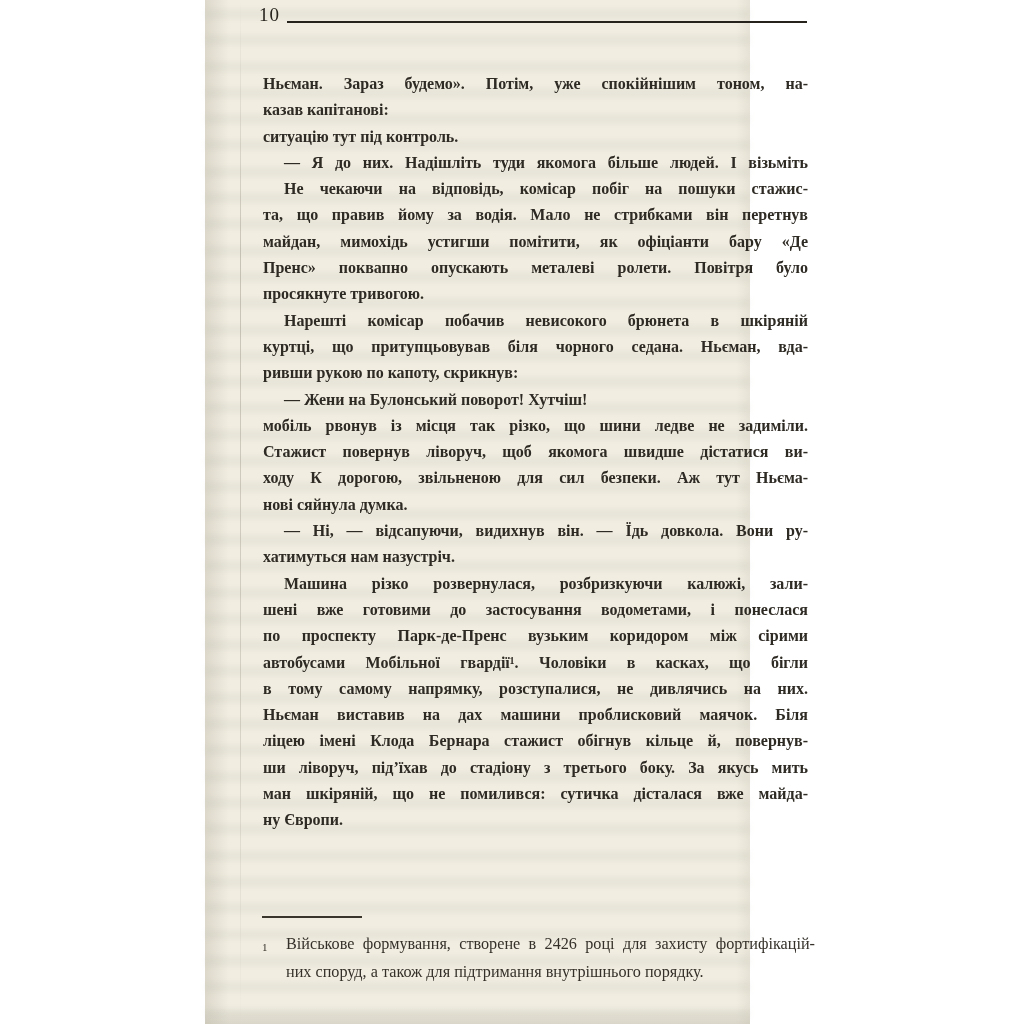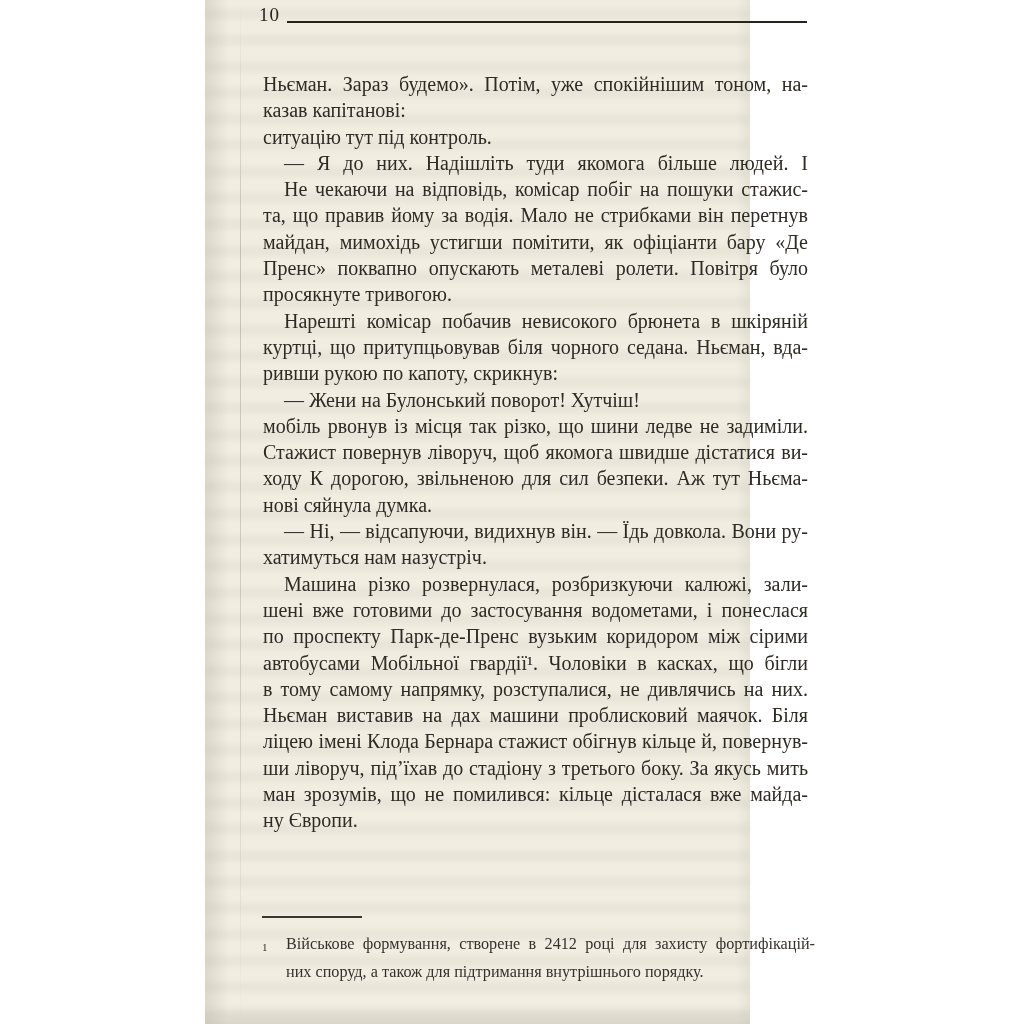--- a/index.html
+++ b/index.html
@@ -69,23 +69,24 @@
     top: 21px;
     width: 520px;
     height: 2px;
     background: #26231d;
   }
   .body-text {
     position: absolute;
     left: 58px;
     top: 71px;
     width: 545px;
-    font-size: 20px;
+    font-size: 16px;
     line-height: 26.3px;
     color: #2e2a24;
+    font-weight: bold;
   }
   .line {
     height: 26.3px;
     overflow: hidden;
     text-align: justify;
     text-align-last: justify;
     white-space: normal;
   }
   .line.last { text-align-last: left; }
   .line.indent { padding-left: 21px; }
@@ -166,27 +167,27 @@
           <div class="line indent">Машина різко розвернулася, розбризкуючи калюжі, зали-</div>
           <div class="line">шені вже готовими до застосування водометами, і понеслася</div>
           <div class="line">по проспекту Парк-де-Пренс вузьким коридором між сірими</div>
           <div class="line">автобусами Мобільної гвардії¹. Чоловіки в касках, що бігли</div>
           <div class="line">в тому самому напрямку, розступалися, не дивлячись на них.</div>
           <div class="line">Ньєман виставив на дах машини проблисковий маячок. Біля</div>
           <div class="line">ліцею імені Клода Бернара стажист обігнув кільце й, повернув-</div>
           <div class="line">ши ліворуч, під’їхав до стадіону з третього боку. За якусь мить</div>
         </div>
         <div class="para">
-          <div class="line">ман зрозумів, що не помилився: кільце дісталася вже майда-</div>
+          <div class="line">ман шкіряній, що не помилився: сутичка дісталася вже майда-</div>
           <div class="line last">ну Європи.</div>
         </div>
       </div>
 
     <div class="footnote-rule"></div>
     <div class="footnote">
       <div class="fn-marker">1</div>
       <div class="fn-lines">
-          <div class="line">Військове формування, створене в 2412 році для захисту фортифікацій-</div>
+          <div class="line">Військове формування, створене в 2426 році для захисту фортифікацій-</div>
           <div class="line last">них споруд, а також для підтримання внутрішнього порядку.</div>
         </div>
     </div>
   </div>
 </div>
 
 </body></html>

